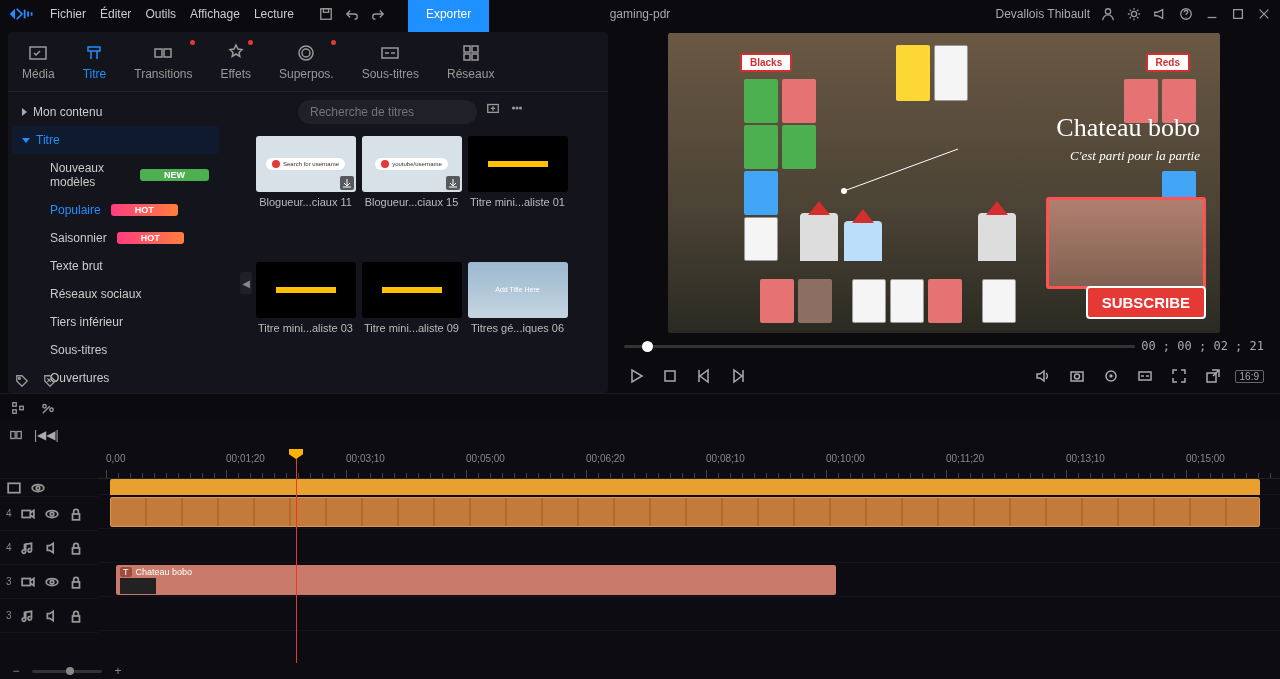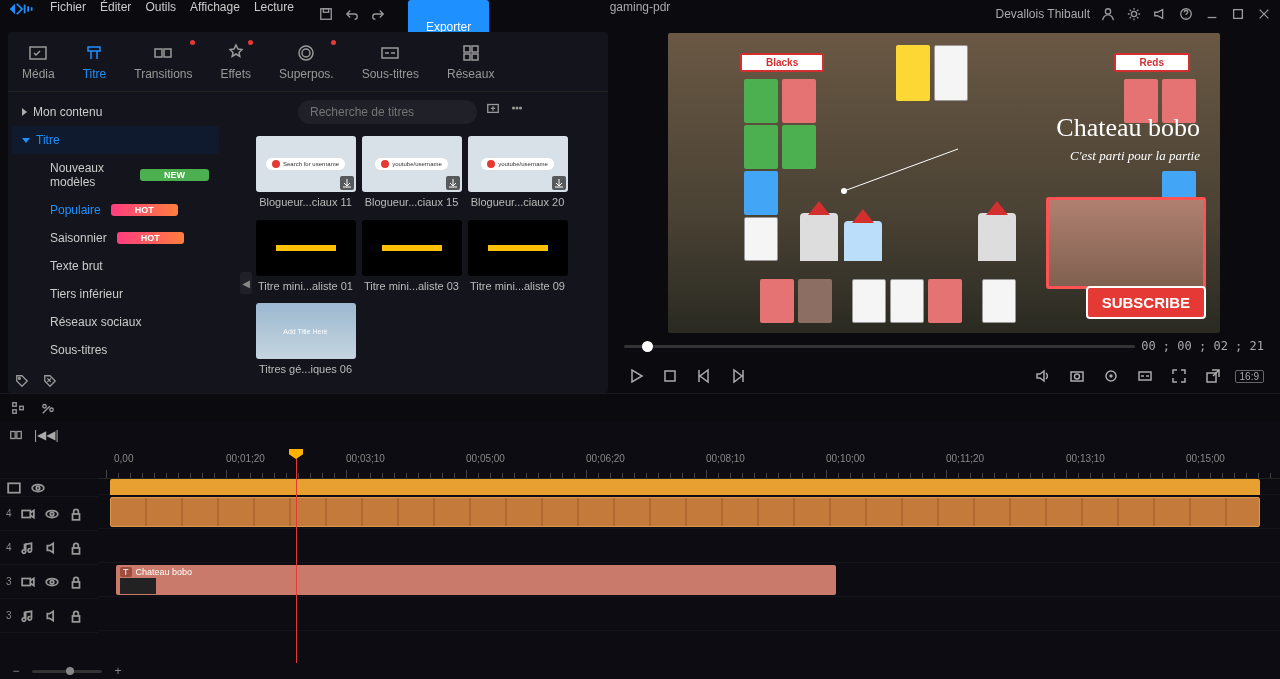--- a/index.html
+++ b/index.html
@@ -1,17 +1,17 @@
 <!DOCTYPE html>
 <html><head>
 <meta charset="utf-8">
 <style>
 * { margin: 0; padding: 0; box-sizing: border-box; font-family: "Segoe UI", Arial, sans-serif; }
 body { background: #0a0a0f; color: #ccc; width: 1280px; height: 679px; overflow: hidden; font-size: 12px; display: flex; flex-direction: column; }
-.topbar { height: 28px; background: #0a0a0f; display: flex; padding: 0 8px; gap: 14px; }
+.topbar { height: 28px; background: #0a0a0f; display: flex; align-items: center; padding: 0 8px; gap: 14px; }
 .logo { width: 28px; height: 18px; display: flex; align-items: center; }
 .logo svg { width: 28px; height: 16px; }
 .menu { display: flex; gap: 14px; font-size: 12px; color: #ccc; }
 .menu span { cursor: pointer; }
 .top-icons { display: flex; gap: 10px; margin-left: 10px; align-items: center; }
 .export-btn { background: #1e90ff; color: #fff; padding: 20px 18px; border-radius: 3px; font-size: 12px; cursor: pointer; margin-left: 8px; }
 .project-name { position: absolute; left: 50%; transform: translateX(-50%); color: #aaa; font-size: 12px; }
 .top-right { margin-left: auto; display: flex; gap: 10px; align-items: center; color: #aaa; }
 .top-right .user { font-size: 12px; }
 .icon { width: 16px; height: 16px; display: inline-flex; align-items: center; justify-content: center; }
@@ -51,21 +51,21 @@
 .preview-panel { flex: 1; display: flex; flex-direction: column; background: #0a0a0f; min-width: 0; }
 .preview { flex: 1; background: #0a0a0f; display: flex; align-items: center; justify-content: center; position: relative; }
 .preview-img { width: 552px; height: 300px; background: linear-gradient(#6a5844 0%, #4a4234 60%, #2a2a22 100%); position: relative; overflow: hidden; border-radius: 2px; }
 .gcard { position: absolute; width: 34px; height: 44px; border-radius: 2px; font-size: 7px; display: flex; flex-direction: column; align-items: center; justify-content: center; text-align: center; padding: 2px; }
 .gcard.green { background: #4caf50; }
 .gcard.white { background: #f5f5f5; color: #333; border: 1px solid #999; }
 .gcard.red { background: #e57373; }
 .gcard.brown { background: #8d6e63; }
 .gcard.yellow { background: #fdd835; }
 .gcard.blue { background: #42a5f5; }
-.btn-red { position: absolute; background: #fff; border: 2px solid #d32f2f; color: #d32f2f; font-size: 10px; font-weight: bold; padding: 2px 24px; border-radius: 2px; }
+.btn-red { position: absolute; background: #fff; border: 2px solid #d32f2f; color: #d32f2f; font-size: 10px; font-weight: bold; padding: 2px 8px; border-radius: 2px; }
 .subscribe { position: absolute; bottom: 14px; right: 14px; background: #e53935; color: #fff; font-weight: bold; padding: 6px 14px; font-size: 15px; border: 2px solid #fff; border-radius: 4px; }
 .overlay-title { position: absolute; top: 80px; right: 20px; color: #fff; font-size: 26px; font-family: serif; text-align: right; }
 .overlay-sub { position: absolute; top: 115px; right: 20px; color: #fff; font-size: 13px; font-family: serif; font-style: italic; }
 .pip { position: absolute; bottom: 44px; right: 14px; width: 160px; height: 92px; border: 3px solid #ff5252; background: linear-gradient(#b08070,#806050); border-radius: 3px; }
 .castle { position: absolute; bottom: 72px; width: 38px; height: 48px; background: #ddd; border-radius: 4px 4px 0 0; }
 .castle::before { content:''; position:absolute; top:-12px; left:8px; width:0;height:0; border-left:11px solid transparent; border-right:11px solid transparent; border-bottom:14px solid #d32f2f; }
 .scrubbar { height: 26px; display: flex; align-items: center; padding: 0 8px; gap: 6px; }
 .scrub-track { flex: 1; height: 3px; background: #333; position: relative; border-radius: 2px; }
 .scrub-thumb { position: absolute; left: 18px; top: -4px; width: 11px; height: 11px; background: #fff; border-radius: 50%; }
 .tc { font-size: 12px; color: #aaa; font-family: monospace; }
@@ -273,27 +273,30 @@
             <span class="pill hot">HOT</span>
           </div>
           <div class="sb-row sub">
             <span>Saisonnier</span>
             <span class="pill hot">HOT</span>
           </div>
           <div class="sb-row sub">
             <span>Texte brut</span>
           </div>
           <div class="sb-row sub">
+            <span>Réseaux sociaux</span>
+          </div>
+          <div class="sb-row sub">
             <span>Tiers inférieur</span>
-          </div>
-          <div class="sb-row sub">
-            <span>Réseaux sociaux</span>
           </div>
           <div class="sb-row sub">
             <span>Sous-titres</span>
+          </div>
+          <div class="sb-row sub">
+            <span>Ouvertures</span>
           </div>
         </div>
       <div class="content">
         <div class="search-row">
           <input class="search" placeholder="Recherche de titres" style="">
           <span class="icon">
               <svg viewBox="0 0 16 16">
                 <rect x="2" y="4" width="12" height="9"></rect>
                 <path d="M8 6v5M5.5 8.5h5"></path>
               </svg>
@@ -321,31 +324,20 @@
             <div class="card">
               <div class="thumb light">
                 <div style="background:#fff;border-radius:10px;padding:2px 6px;font-size:6px;color:#333;display:flex;align-items:center;gap:3px"><span style="width:8px;height:8px;background:#e53935;border-radius:50%"></span>youtube/username</div>
                 <div class="dl">
                   <svg width="10" height="10" viewBox="0 0 10 10" stroke="#fff" fill="none">
                     <path d="M5 1v6M2 5l3 3 3-3M1 9h8"></path>
                   </svg>
                 </div>
               </div>
               <div class="card-lbl">Blogueur...ciaux 15</div>
-            </div>
-            <div class="card">
-              <div class="thumb light">
-                <div style="background:#fff;border-radius:10px;padding:2px 6px;font-size:6px;color:#333;display:flex;align-items:center;gap:3px"><span style="width:8px;height:8px;background:#e53935;border-radius:50%"></span>youtube/username</div>
-                <div class="dl">
-                  <svg width="10" height="10" viewBox="0 0 10 10" stroke="#fff" fill="none">
-                    <path d="M5 1v6M2 5l3 3 3-3M1 9h8"></path>
-                  </svg>
-                </div>
-              </div>
-              <div class="card-lbl">Blogueur...ciaux 20</div>
             </div>
             <div class="card">
               <div class="thumb">
                 <div style="background:#ffc107;height:6px;width:60px"></div>
               </div>
               <div class="card-lbl">Titre mini...aliste 01</div>
             </div>
             <div class="card">
               <div class="thumb">
                 <div style="background:#ffc107;height:6px;width:60px"></div>
@@ -613,21 +605,21 @@
         <span class="icon">
             <svg viewBox="0 0 12 12">
               <rect x="3" y="6" width="6" height="5"></rect>
               <path d="M4 6V4a2 2 0 0 1 4 0v2"></path>
             </svg>
           </span>
       </div>
     </div>
     <div class="tracks">
       <div class="ruler" id="ruler">
-          <div class="rlabel" style="left: 16px; text-align: right;">0,00</div>
+          <div class="rlabel" style="left: 8px; text-align: right;">0,00</div>
           <div class="tick" style="left: 8px; height: 8px;"></div>
           <div class="tick" style="left: 20px;"></div>
           <div class="tick" style="left: 32px;"></div>
           <div class="tick" style="left: 44px;"></div>
           <div class="tick" style="left: 56px;"></div>
           <div class="tick" style="left: 68px;"></div>
           <div class="tick" style="left: 80px;"></div>
           <div class="tick" style="left: 92px;"></div>
           <div class="tick" style="left: 104px;"></div>
           <div class="tick" style="left: 116px;"></div>

